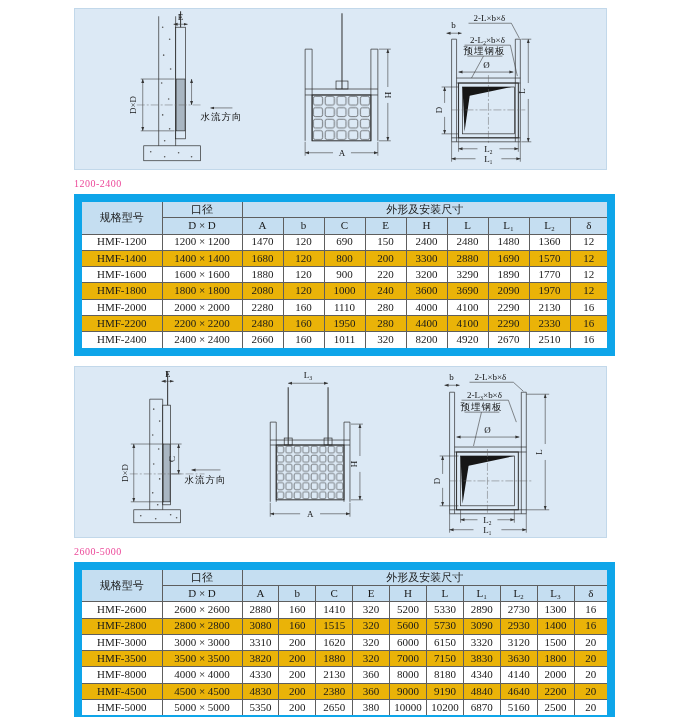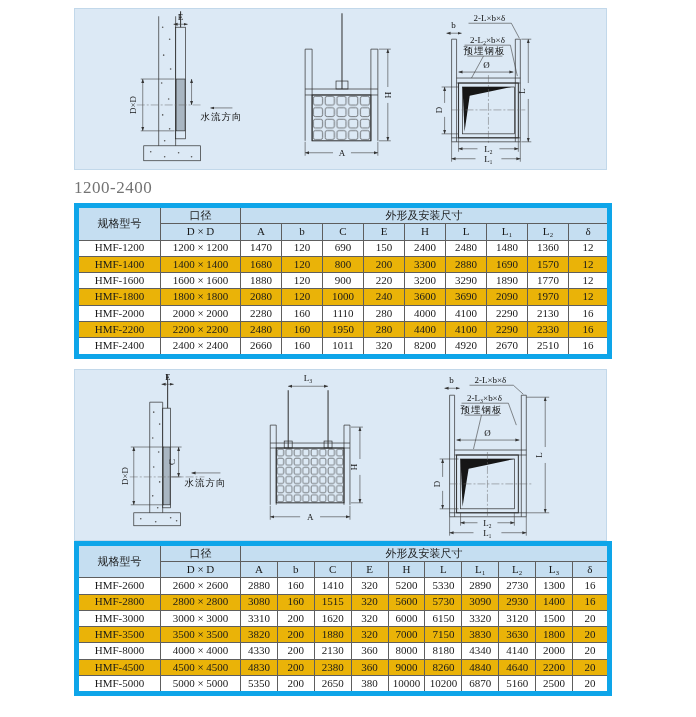--- a/index.html
+++ b/index.html
@@ -3,23 +3,23 @@
 <meta charset="utf-8">
 <style>
   html,body{margin:0;padding:0;background:#fff;}
   .page{position:relative;width:696px;height:717px;background:#ffffff;overflow:hidden;
         font-family:"Liberation Serif",serif;color:#1a1a1a;}
   .content{position:absolute;left:74px;top:0;width:533px;}
   .panel{background:#dce9f5;border:1px solid #c2d8ea;box-sizing:border-box;}
   .p1{margin-top:8px;height:162px;}
   .p2{margin-top:10px;height:172px;}
   .panel svg{display:block;width:100%;height:100%;}
-  .heading{font-size:17px;color:#737373;margin:8px 0 5px 0;letter-spacing:0.5px;}
+  .heading{font-size:10px;color:#ec4899;margin:8px 0 5px 0;letter-spacing:0.5px;}
   table.spec{border-collapse:collapse;table-layout:fixed;width:533px;background:#fff;
-             border:5px solid #0ea5e9;}
+             border:8px solid #0ea5e9;}
   .spec th,.spec td{border:1px solid #5e5e5e;text-align:center;vertical-align:middle;
              font-size:11px;font-weight:normal;padding:0;height:15.3px;line-height:1.05;
              white-space:nowrap;overflow:hidden;}
   .spec thead th{background:#c5def1;}
   .spec tbody tr.alt{background:#eab308;}
   col.model{width:84px;} col.bore{width:80px;}
   .t1 col.dim{width:41px;} .t2 col.dim{width:36.9px;}
   
   svg text{fill:#141414;font-size:9px;font-family:"Liberation Serif",serif;}
   svg text.cjk{font-size:9.5px;letter-spacing:1px;}
@@ -413,20 +413,21 @@
         <text x="414" y="156" text-anchor="middle">L₂</text>
         <line class="dim" x1="376" y1="147" x2="376" y2="166"></line>
         <line class="dim" x1="453" y1="147" x2="453" y2="166"></line>
         <line class="dim" x1="376" y1="163" x2="400" y2="163" marker-start="url(#ar2)"></line>
         <line class="dim" x1="428" y1="163" x2="453" y2="163" marker-end="url(#ar2)"></line>
         <text x="414" y="166" text-anchor="middle">L₁</text>
       </g>
     </svg>
   </div>
 
+  <div class="heading">2600-5000</div>
 
   <table class="spec t2">
     <colgroup>
       <col class="model">
           <col class="bore">
       <col class="dim">
           <col class="dim">
           <col class="dim">
           <col class="dim">
           <col class="dim">
@@ -528,21 +529,21 @@
             <td>20</td>
           </tr>
           <tr class="alt">
             <td>HMF-4500</td>
             <td>4500 × 4500</td>
             <td>4830</td>
             <td>200</td>
             <td>2380</td>
             <td>360</td>
             <td>9000</td>
-            <td>8260</td>
+            <td>9190</td>
             <td>4840</td>
             <td>4640</td>
             <td>2200</td>
             <td>20</td>
           </tr>
           <tr>
             <td>HMF-5000</td>
             <td>5000 × 5000</td>
             <td>5350</td>
             <td>200</td>

